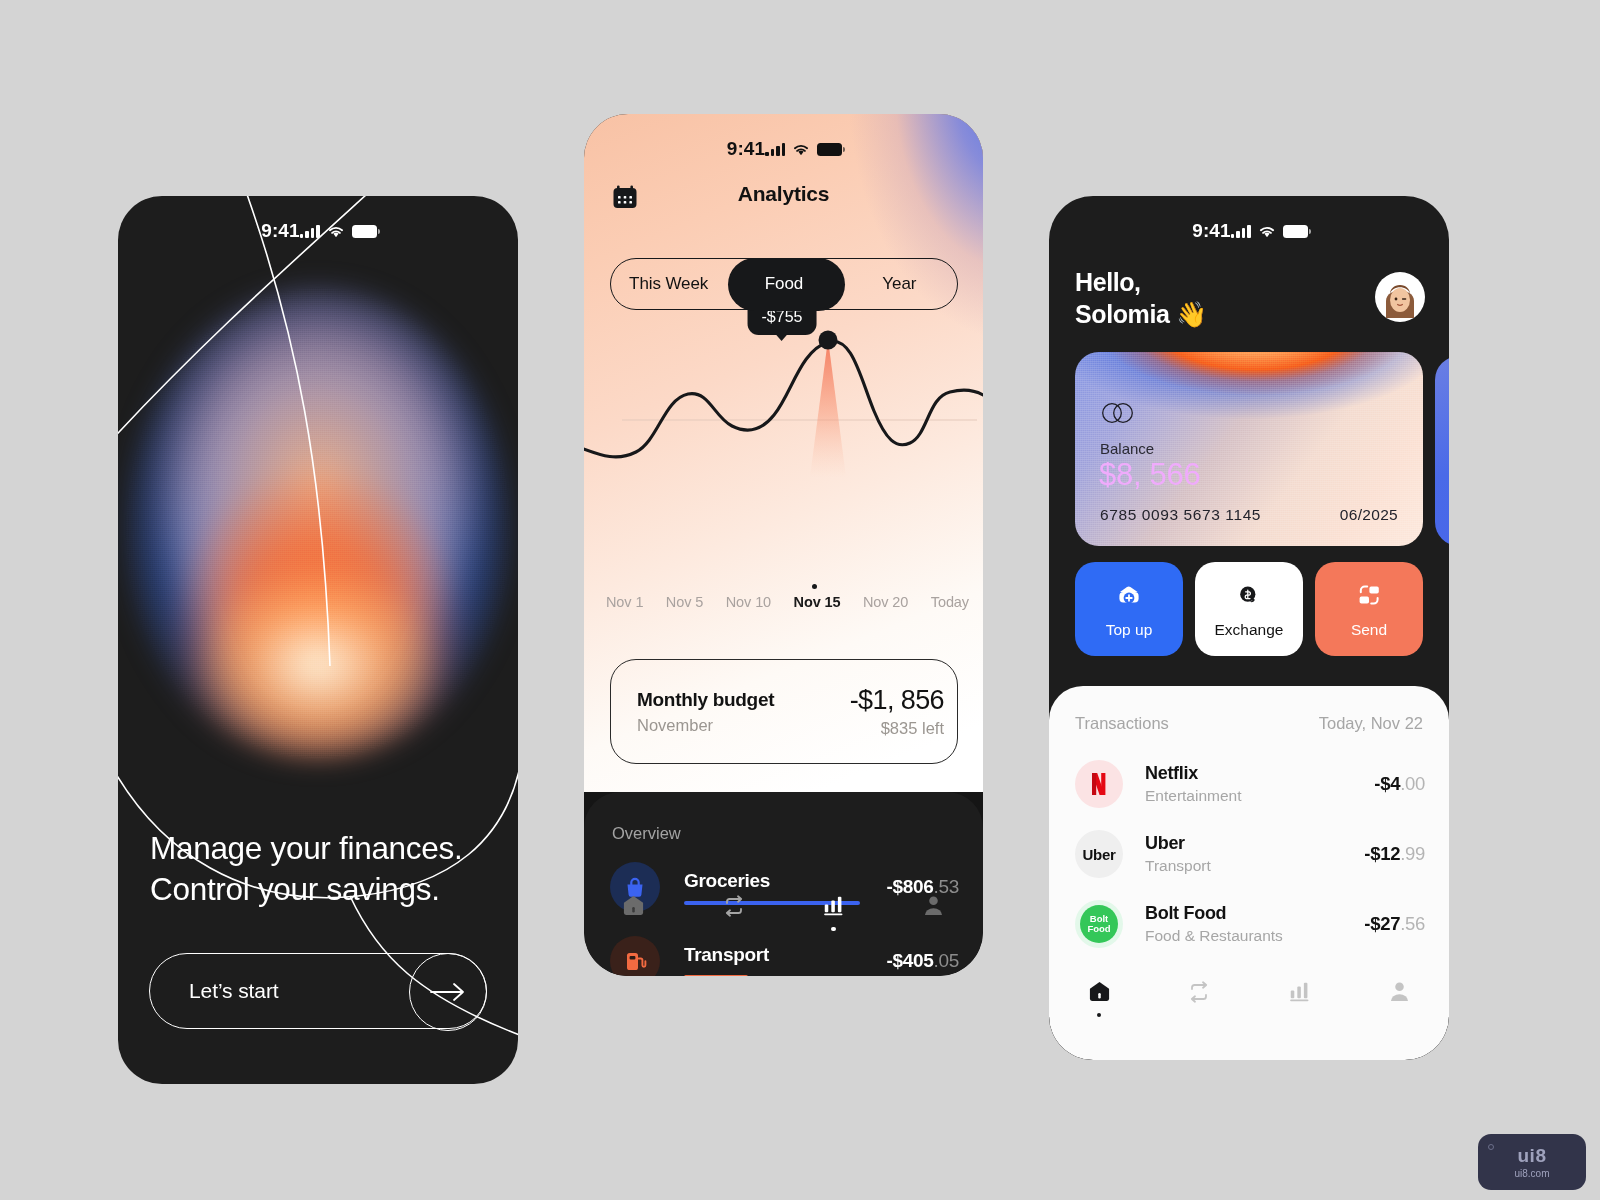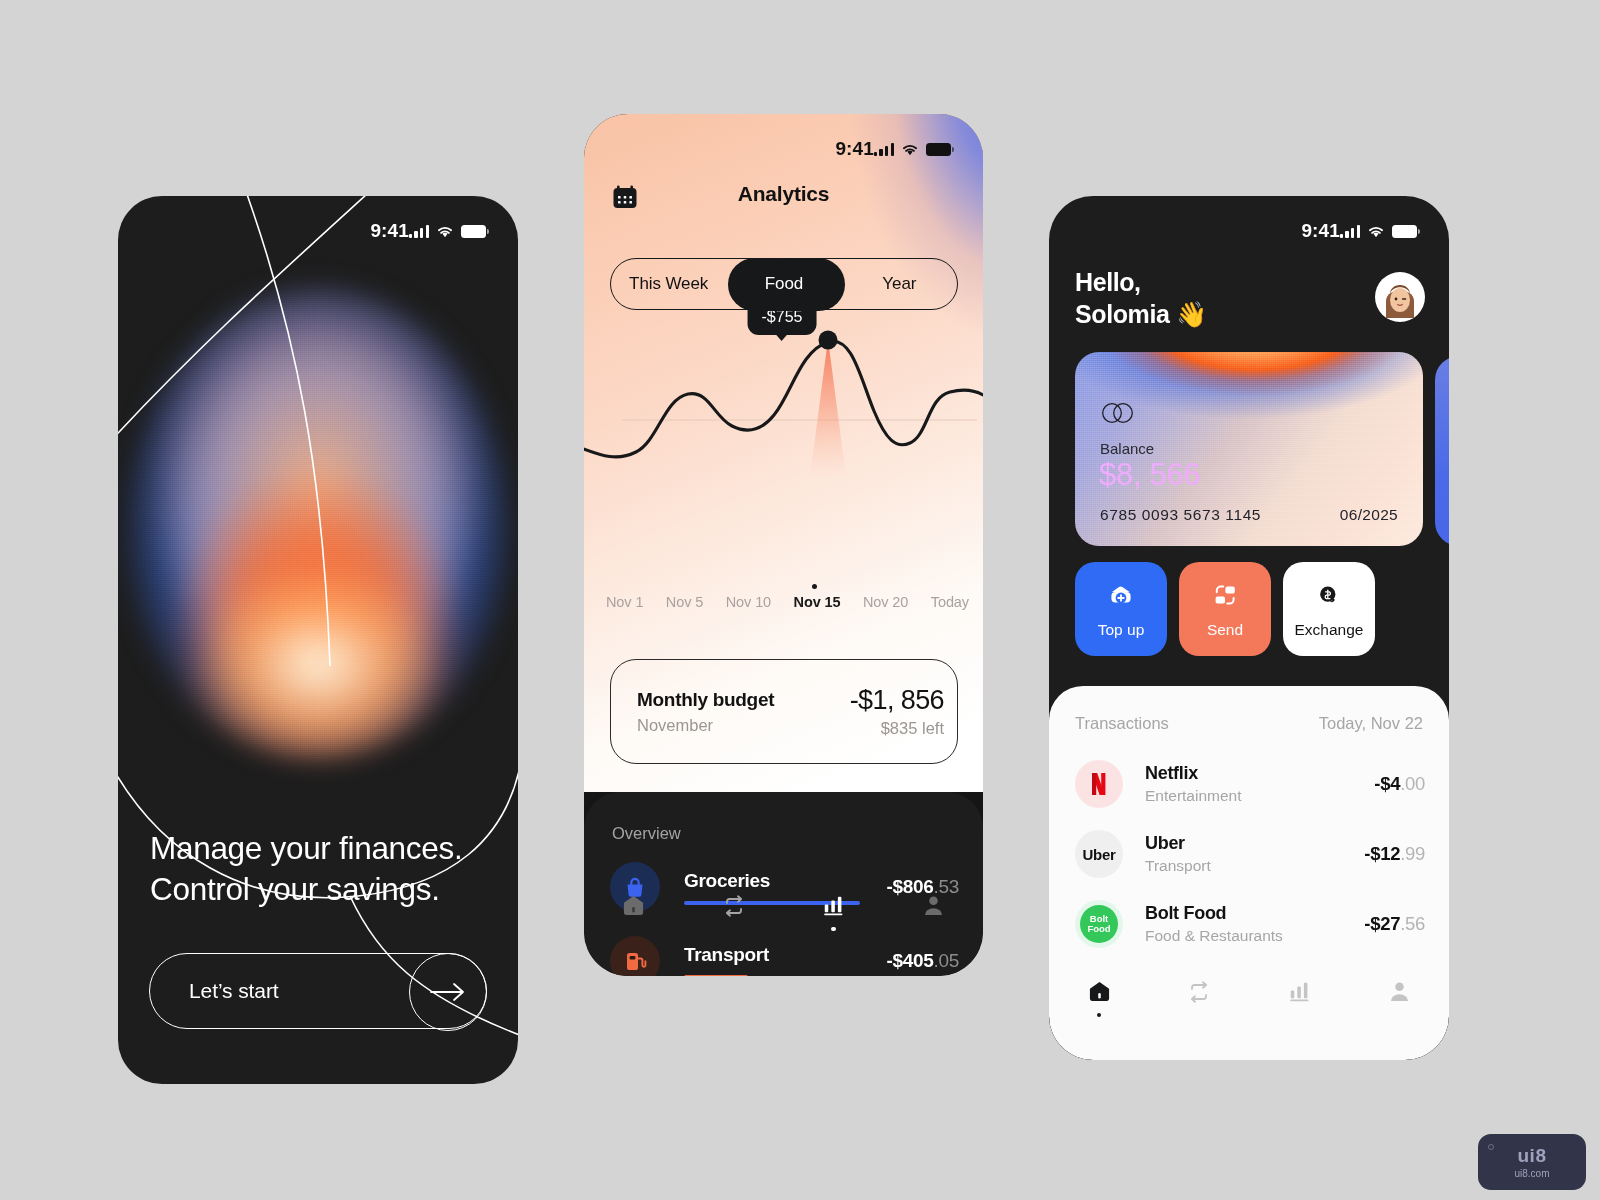--- a/index.html
+++ b/index.html
@@ -17,21 +17,21 @@
     border-radius: 44px;
     overflow: hidden;
   }
   #phone1 { left: 118px; top: 196px; width: 400px; height: 888px; background: #1d1d1d; }
   #phone2 { left: 584px; top: 114px; width: 399px; height: 862px; background: #151515; }
   #phone3 { left: 1049px; top: 196px; width: 400px; height: 864px; background: #1d1d1d; }
 
   
   .statusbar {
     position: absolute; top: 0; left: 0; right: 0; height: 56px;
-    display: flex; align-items: center; justify-content: flex-end;
+    display: flex; align-items: center; justify-content: center;
     padding: 14px 32px 0 34px;
     z-index: 20;
   }
   .sb-time { font-size: 19px; font-weight: 700; letter-spacing: .1px; }
   .sb-right { display: flex; align-items: center; gap: 7px; }
   .sb-bars { display: flex; align-items: flex-end; gap: 2.2px; height: 13px; }
   .sb-bars i { width: 3.4px; border-radius: 1px; display: block; }
   .sb-bars i:nth-child(1){height:4px}.sb-bars i:nth-child(2){height:7px}
   .sb-bars i:nth-child(3){height:10px}.sb-bars i:nth-child(4){height:13px}
   .sb-batt { width: 25px; height: 13px; border-radius: 3.5px; position: relative; }
@@ -162,21 +162,21 @@
   }
   .bcard .noise { position:absolute; inset:0; opacity:.16; mix-blend-mode:overlay;
     background-image: repeating-linear-gradient(0deg, rgba(255,255,255,.6) 0 1px, transparent 1px 2px),
                       repeating-linear-gradient(90deg, rgba(0,0,0,.6) 0 1px, transparent 1px 2px); }
   .bcard .logo { position:absolute; left:25px; top:50px; }
   .bcard .bl { position:absolute; left:25px; top:88px; font-size:15px; color:#2a2a33; }
   .bcard .bv { position:absolute; left:24px; top:105px; font-size:31px; color:#f0abfc; letter-spacing:-.3px }
   .bcard .num { position:absolute; left:25px; bottom:22px; font-size:15.5px; color:#23232c; letter-spacing:.6px }
   .bcard .exp { position:absolute; right:25px; bottom:22px; font-size:15.5px; color:#23232c; letter-spacing:.3px }
   .actions { position:absolute; left:26px; top:366px; display:flex; gap:12px; }
-  .act { width:92px; height:94px; border-radius:20px; display:flex; flex-direction:column; align-items:center; justify-content:center; gap:11px }
+  .act { width:108px; height:94px; border-radius:20px; display:flex; flex-direction:column; align-items:center; justify-content:center; gap:11px }
   .act .al { font-size:15.5px; }
   .txpanel { position:absolute; left:0; right:0; top:490px; bottom:0; background:#fbfbfb; border-radius:34px 34px 44px 44px; }
   .tx-head { position:absolute; left:26px; right:26px; top:28px; display:flex; justify-content:space-between; }
   .tx-head span { font-size:16.5px; color:#a6a6a6 }
   .txrow { position:absolute; left:26px; right:24px; display:flex; align-items:center }
   .txrow .ic { width:48px; height:48px; border-radius:50%; display:flex; align-items:center; justify-content:center; flex:0 0 auto }
   .txrow .mid { margin-left:22px; flex:1 }
   .txrow .nm { font-size:18px; font-weight:700; color:#121212; letter-spacing:-.3px }
   .txrow .cat { font-size:15.5px; color:#a6a6a6; margin-top:3px }
   .txrow .amt { font-size:18.5px; font-weight:700; color:#121212; white-space:nowrap; letter-spacing:-.3px }
@@ -453,37 +453,37 @@
     <div class="actions">
       <div class="act" style="background:#2f6bf5;color:#fff">
         <svg width="30" height="30" viewBox="0 0 30 30">
           <path d="M6 12 L13 7 a3 3 0 0 1 3.4 0 L23.6 12 Z" fill="#fff"></path>
           <rect x="5.4" y="12" width="19.2" height="10.6" rx="4" fill="#fff"></rect>
           <circle cx="15" cy="18" r="5.4" fill="#2f6bf5"></circle>
           <path d="M15 15.2 v5.6 M12.2 18 h5.6" stroke="#fff" stroke-width="1.8" stroke-linecap="round"></path>
         </svg>
         <span class="al">Top up</span>
       </div>
+      <div class="act" style="background:#fff;color:#121212">
+        <svg width="30" height="30" viewBox="0 0 30 30">
+          <circle cx="13.8" cy="14.2" r="7.6" fill="#17181a"></circle>
+          <path d="M19.6 18.4 a7.6 7.6 0 0 1-3.6 3.4 c3.4 1.4 6.2-2 3.6-3.4 Z" fill="#17181a"></path>
+          <path d="M13.8 10.2 v8 M11.6 11.8 h3.6 a1.8 1.8 0 0 1 0 3.4 h-2.8 a1.8 1.8 0 0 0 0 3.4 h3.6" stroke="#fff" stroke-width="1.3" fill="none" stroke-linecap="round"></path>
+        </svg>
+        <span class="al">Exchange</span>
+      </div>
       <div class="act" style="background:#f4785a;color:#fff">
         <svg width="30" height="30" viewBox="0 0 30 30">
           <rect x="15.4" y="6.6" width="9.4" height="7" rx="1.8" fill="#fff"></rect>
           <rect x="5.6" y="16.6" width="9.4" height="7" rx="1.8" fill="#fff"></rect>
           <path d="M13.2 6.6 h-2.4 a4 4 0 0 0-4 4 v1.6" stroke="#fff" stroke-width="2" fill="none" stroke-linecap="round"></path>
           <path d="M17.2 23.6 h2.4 a4 4 0 0 0 4-4 v-1.6" stroke="#fff" stroke-width="2" fill="none" stroke-linecap="round"></path>
         </svg>
         <span class="al">Send</span>
       </div>
-      <div class="act" style="background:#fff;color:#121212">
-        <svg width="30" height="30" viewBox="0 0 30 30">
-          <circle cx="13.8" cy="14.2" r="7.6" fill="#17181a"></circle>
-          <path d="M19.6 18.4 a7.6 7.6 0 0 1-3.6 3.4 c3.4 1.4 6.2-2 3.6-3.4 Z" fill="#17181a"></path>
-          <path d="M13.8 10.2 v8 M11.6 11.8 h3.6 a1.8 1.8 0 0 1 0 3.4 h-2.8 a1.8 1.8 0 0 0 0 3.4 h3.6" stroke="#fff" stroke-width="1.3" fill="none" stroke-linecap="round"></path>
-        </svg>
-        <span class="al">Exchange</span>
-      </div>
     </div>
 
     <div class="txpanel">
       <div class="tx-head">
         <span>Transactions</span>
         <span>Today, Nov 22</span>
       </div>
 
       <div class="txrow" style="top:74px">
         <span class="ic" style="background:#fbe3e4">

